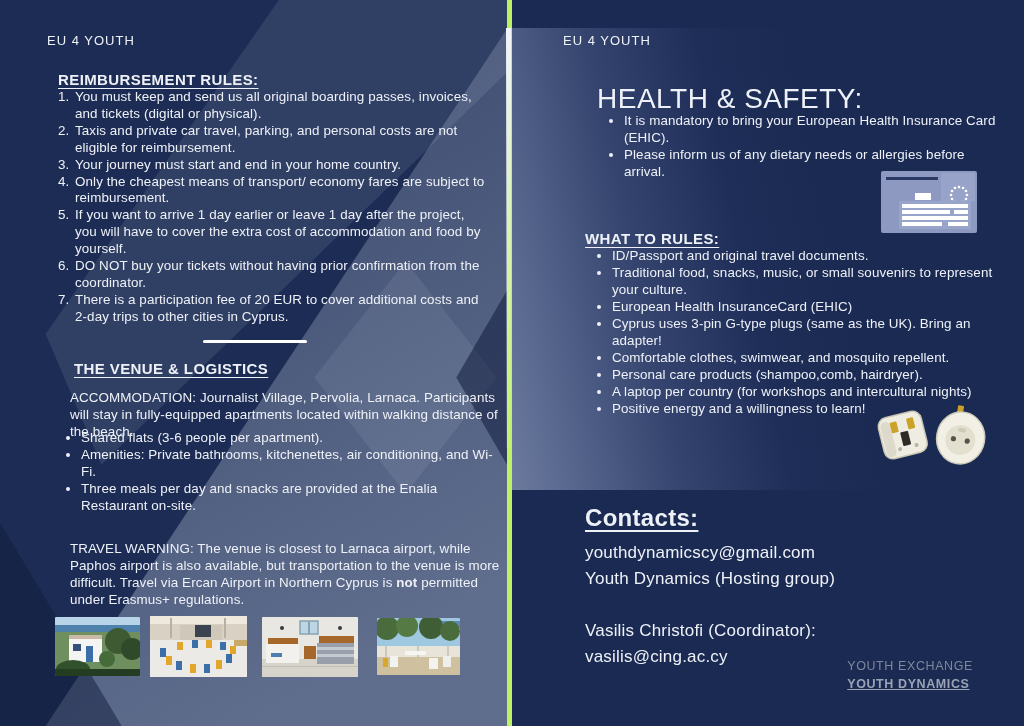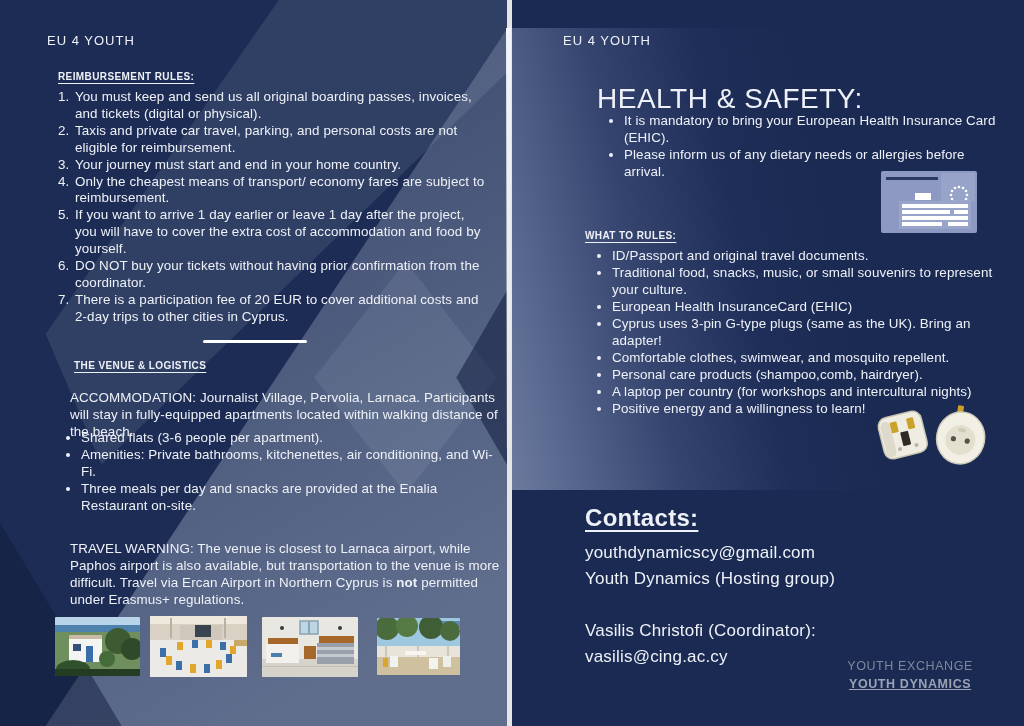--- a/index.html
+++ b/index.html
@@ -1,36 +1,36 @@
 <!DOCTYPE html>
 <html><head>
 <meta charset="utf-8">
 <style>
   html,body{margin:0;padding:0;background:#ffffff;}
   .canvas{position:relative;width:1024px;height:726px;overflow:hidden;
-          font-family:"Liberation Sans",sans-serif;color:#eef1f7;background:#e5e5e5;}
+          font-family:"Liberation Sans",sans-serif;color:#eef1f7;background:#bef264;}
   .page{position:absolute;top:0;height:726px;overflow:hidden;}
   .page-left{left:0;width:507px;background:#1c2c54;}
   .page-right{left:512px;width:512px;background:#1a2a52;}
   .deco{position:absolute;inset:0;pointer-events:none;}
   .d1{background:linear-gradient(150deg,rgba(222,231,248,0.15) 15%,rgba(222,231,248,0.35) 85%);
       clip-path:polygon(100% 4%,100% 100%,9% 100%);}
   .d2{background:rgba(222,231,248,0.10);
       clip-path:polygon(55% 0,100% 0,100% 10%,20% 64%,9% 46%);}
   .d3{background:rgba(16,28,60,0.55);clip-path:polygon(100% 40%,100% 64%,90% 52%);}
   .d4{background:rgba(16,28,60,0.50);clip-path:polygon(0 72%,0 100%,24% 100%);}
   .d5{background:rgba(222,231,248,0.09);clip-path:polygon(80% 36%,98% 52%,80% 68%,62% 52%);}
   .pr-light{position:absolute;left:0;top:28px;width:512px;height:462px;
       background:linear-gradient(78deg,#6d7a9e 0%,#57678e 10%,#34446e 28%,#1e2e58 46%,#1a2a52 62%);}
   .page-gap{position:absolute;left:506px;top:28px;width:5px;height:420px;z-index:5;
       background:linear-gradient(to bottom,#f2f5fb 0%,rgba(242,245,251,0.55) 45%,rgba(242,245,251,0.08) 100%);}
   .hdr{position:absolute;top:33px;font-size:13px;letter-spacing:1px;font-weight:500;color:#eef1f7;}
   .page-left .hdr{left:47px;}
   .page-right .hdr{left:51px;}
-  .title1{position:absolute;margin:0;font-size:10px;font-weight:600;letter-spacing:0.4px;
+  .title1{position:absolute;margin:0;font-size:15px;font-weight:600;letter-spacing:0.4px;
       text-decoration:underline;text-underline-offset:3px;text-decoration-thickness:1.2px;}
   #t-reimb{left:58px;top:71px;}
   #t-venue{left:74px;top:360px;}
   #t-wtb{left:73px;top:230px;}
   .numlist{position:absolute;left:58px;top:89px;width:428px;margin:0;padding:0;list-style:none;
       counter-reset:n;font-size:13.4px;line-height:16.9px;letter-spacing:0.1px;}
   .numlist li{counter-increment:n;position:relative;padding-left:17px;}
   .numlist li::before{content:counter(n) ".";position:absolute;left:0;}
   .divider{position:absolute;left:203px;top:340px;width:104px;height:3px;background:#fff;border-radius:2px;}
   .body{margin:12px;font-size:13.4px;line-height:17px;letter-spacing:0.1px;}
@@ -47,21 +47,21 @@
   .hs-title{position:absolute;left:85px;top:83px;margin:0;font-size:28px;font-weight:400;letter-spacing:0.5px;}
   .hs-bullets{position:absolute;left:97px;top:112px;width:384px;}
   .ehic{position:absolute;left:369px;top:171px;width:96px;height:62px;}
   .wtb-bullets{position:absolute;left:85px;top:247px;width:408px;}
   .plugs{position:absolute;left:357px;top:398px;width:130px;height:72px;}
   .contacts{position:absolute;left:73px;top:504px;}
   .c-title{display:inline-block;font-size:24px;font-weight:700;letter-spacing:0.3px;margin:0 0 8px 0;
       text-decoration:underline;text-underline-offset:4px;text-decoration-thickness:2px;}
   .c-line{font-size:17px;line-height:26px;letter-spacing:0.2px;}
   .c-spacer{height:26px;}
-  .footer{position:absolute;right:51px;top:657px;text-align:center;font-size:12.5px;
+  .footer{position:absolute;right:51px;top:657px;text-align:left;font-size:12.5px;
       letter-spacing:0.6px;line-height:18px;}
   .f1{color:#7e879c;}
   .f2{color:#9ba3b5;font-weight:700;text-decoration:underline;}
 </style>
 </head>
 <body>
 
 <div class="canvas">
 
   <section class="page page-left">

